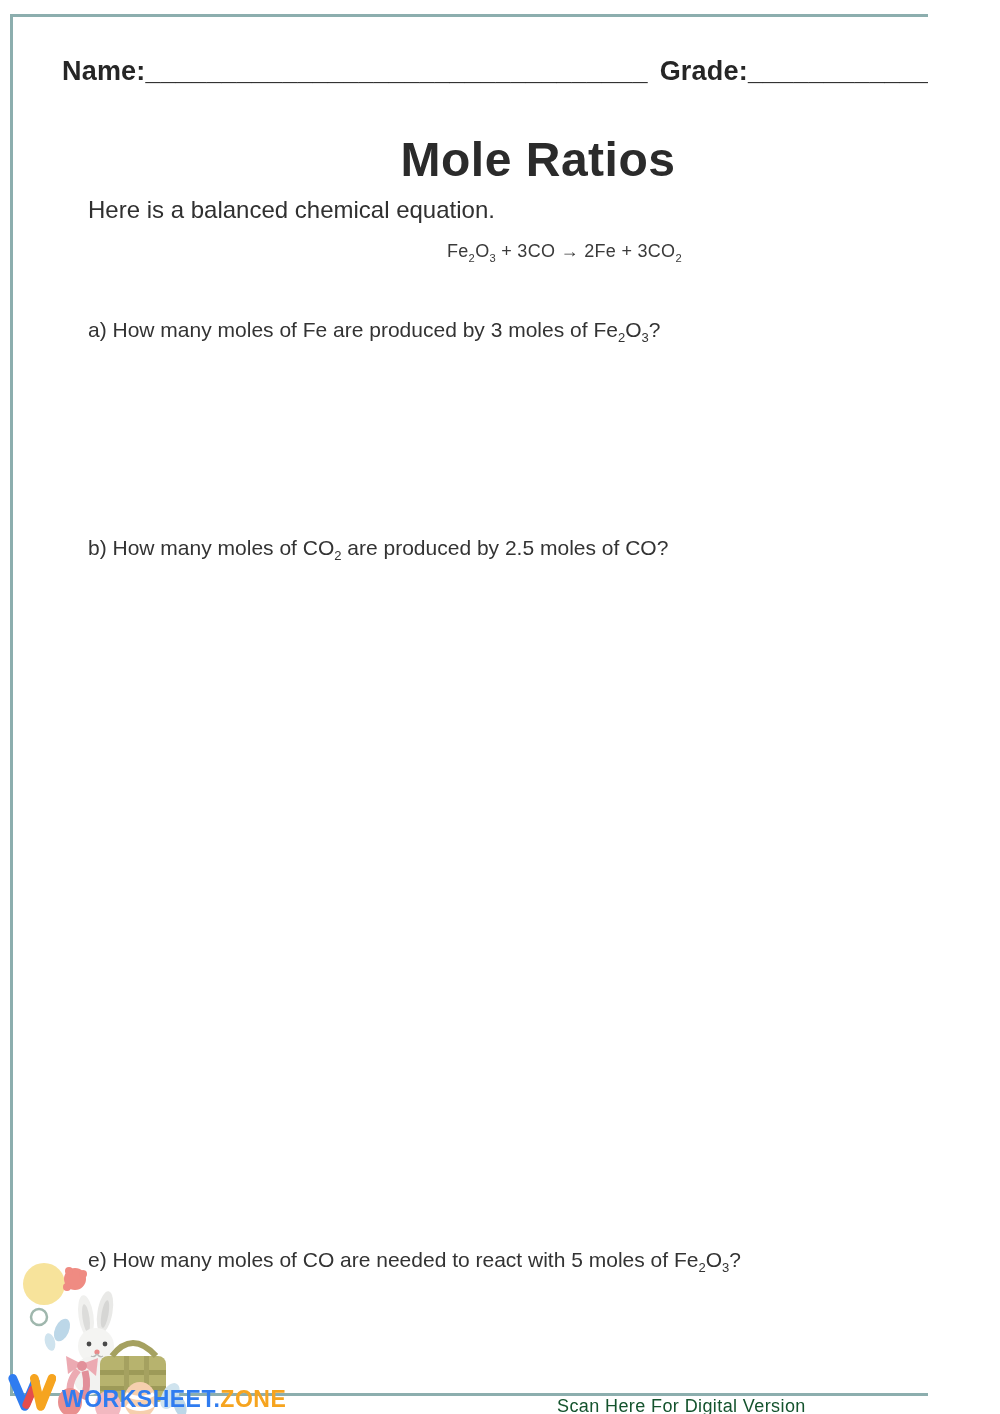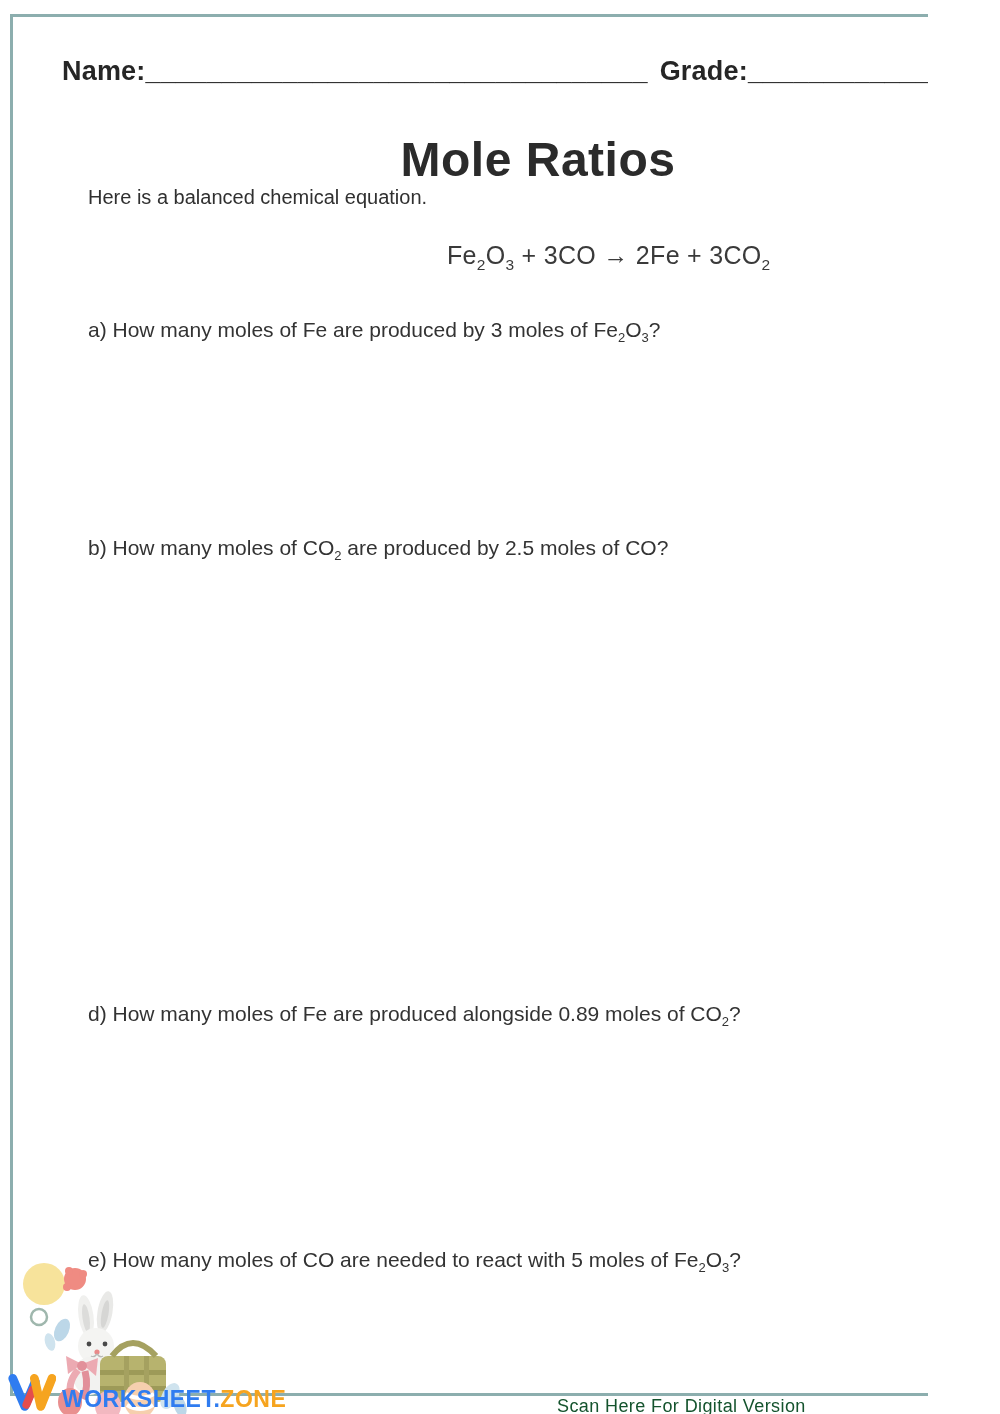--- a/index.html
+++ b/index.html
@@ -17,26 +17,26 @@
     position:absolute;left:62px;top:56px;z-index:2;
     font-size:27px;font-weight:600;letter-spacing:.2px;white-space:nowrap;color:#262626;
   }
   .name-row .blank{font-weight:600;}
   .gap{display:inline-block;width:12px;}
   .title{
     position:absolute;left:0;top:120px;width:1000px;text-align:center;z-index:2;
     font-size:48px;font-weight:600;letter-spacing:.5px;color:#2b2b2b;margin:12px;padding-left:26px;
   }
   .intro{
-    position:absolute;left:88px;top:186px;z-index:2;
-    font-size:20px;color:#303030;margin:0;
+    position:absolute;left:88px;top:196px;z-index:2;
+    font-size:24px;color:#303030;margin:0;
   }
   .equation{
     position:absolute;left:447px;top:241px;z-index:2;
-    font-size:25px;color:#3a3a3a;letter-spacing:.3px;white-space:nowrap;
+    font-size:18px;color:#3a3a3a;letter-spacing:.3px;white-space:nowrap;
   }
   .question{
     position:absolute;left:88px;z-index:2;
     font-size:21px;color:#333333;white-space:nowrap;
   }
   .q-a{top:318px;} .q-b{top:536px;} .q-c{top:770px;} .q-d{top:1002px;} .q-e{top:1235px;margin-top:13px;}
   sub{font-size:.62em;line-height:0;}
   .decor{position:absolute;left:12px;top:1260px;z-index:2;}
   .brand{
     position:absolute;left:8px;top:1372px;z-index:4;
@@ -70,21 +70,20 @@
   </div>
 
   <h1 class="title">Mole Ratios</h1>
 
   <p class="intro">Here is a balanced chemical equation.</p>
 
   <div class="equation">Fe<sub>2</sub>O<sub>3</sub> + 3CO → 2Fe + 3CO<sub>2</sub></div>
 
   <div class="question q-a">a) How many moles of Fe are produced by 3 moles of Fe<sub>2</sub>O<sub>3</sub>?</div>
   <div class="question q-b">b) How many moles of CO<sub>2</sub> are produced by 2.5 moles of CO?</div>
-  <div class="question q-d">d) How many moles of Fe are produced alongside 0.89 moles of CO<sub>2</sub>?</div>
   <div class="question q-e">e) How many moles of CO are needed to react with 5 moles of Fe<sub>2</sub>O<sub>3</sub>?</div>
 
   <div class="decor">
     <svg width="178" height="154" viewBox="0 0 178 154" xmlns="http://www.w3.org/2000/svg">
       <circle cx="32" cy="24" r="21" fill="#f7e39b"></circle>
       <circle cx="63" cy="19" r="11" fill="#ef8b82"></circle>
       <circle cx="57" cy="11" r="4" fill="#ef8b82"></circle>
       <circle cx="71" cy="14" r="4" fill="#ef8b82"></circle>
       <circle cx="55" cy="27" r="4" fill="#ef8b82"></circle>
       <circle cx="27" cy="57" r="8" fill="none" stroke="#9fb7ad" stroke-width="2.5"></circle>

